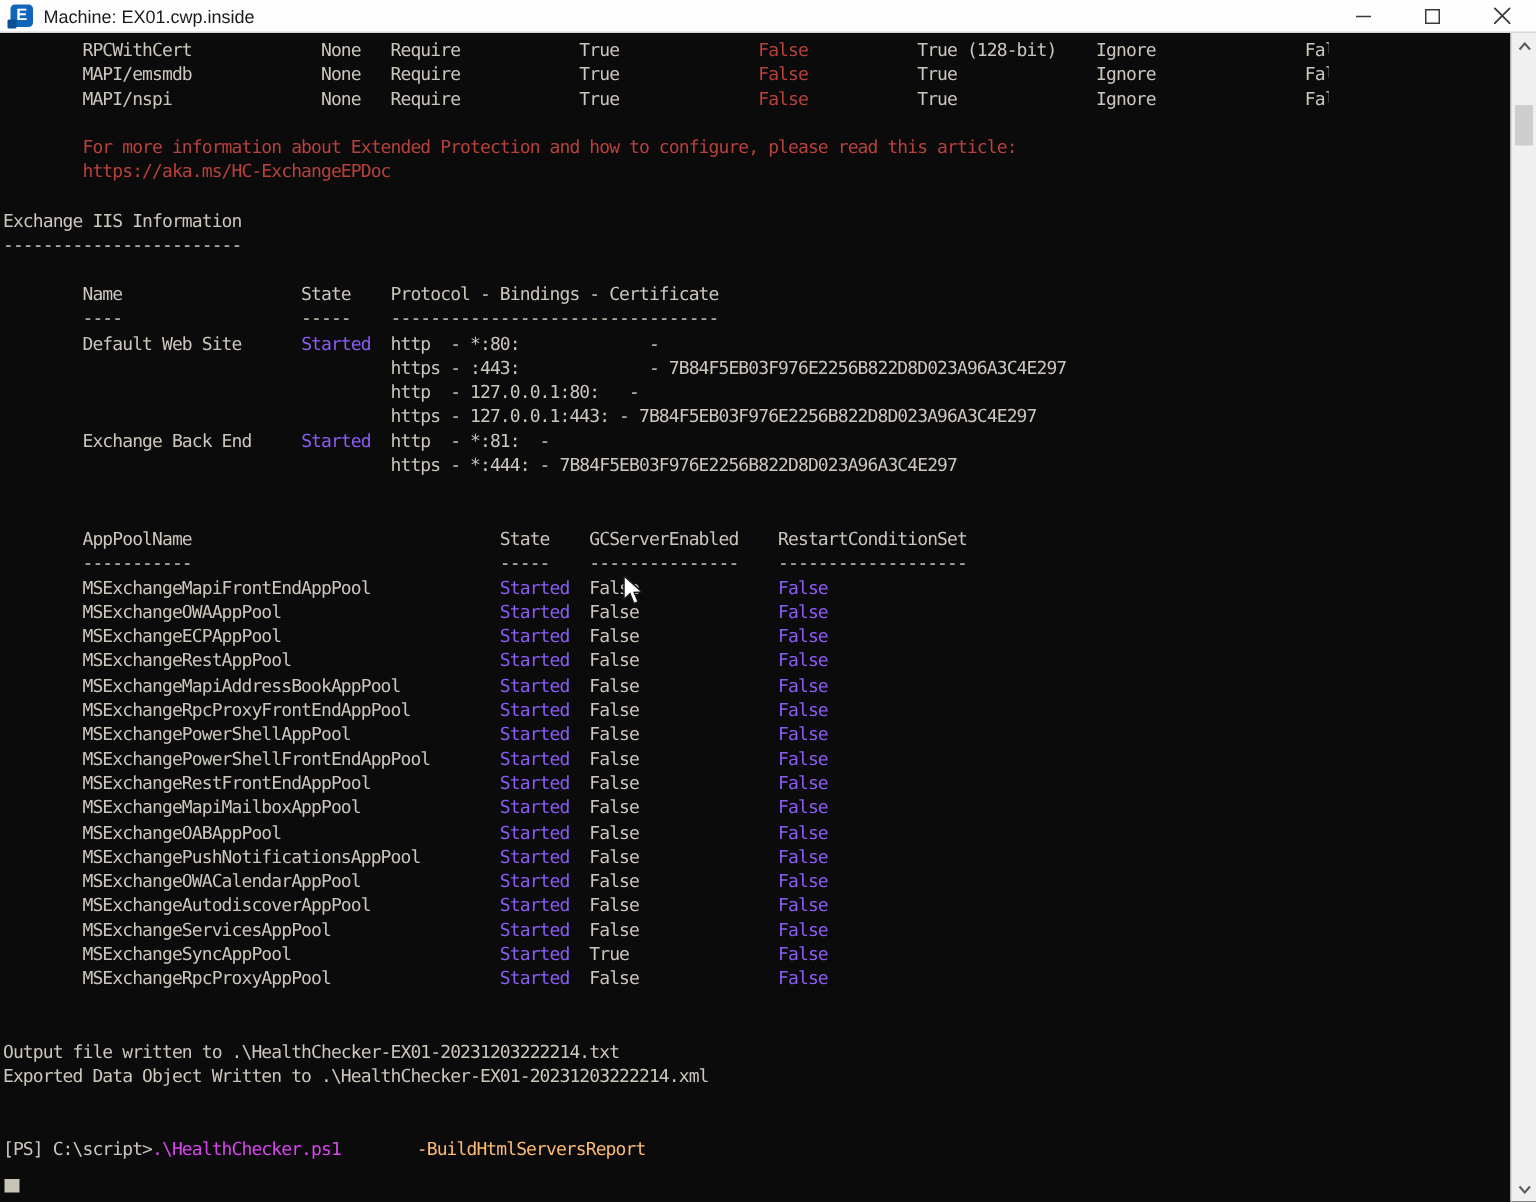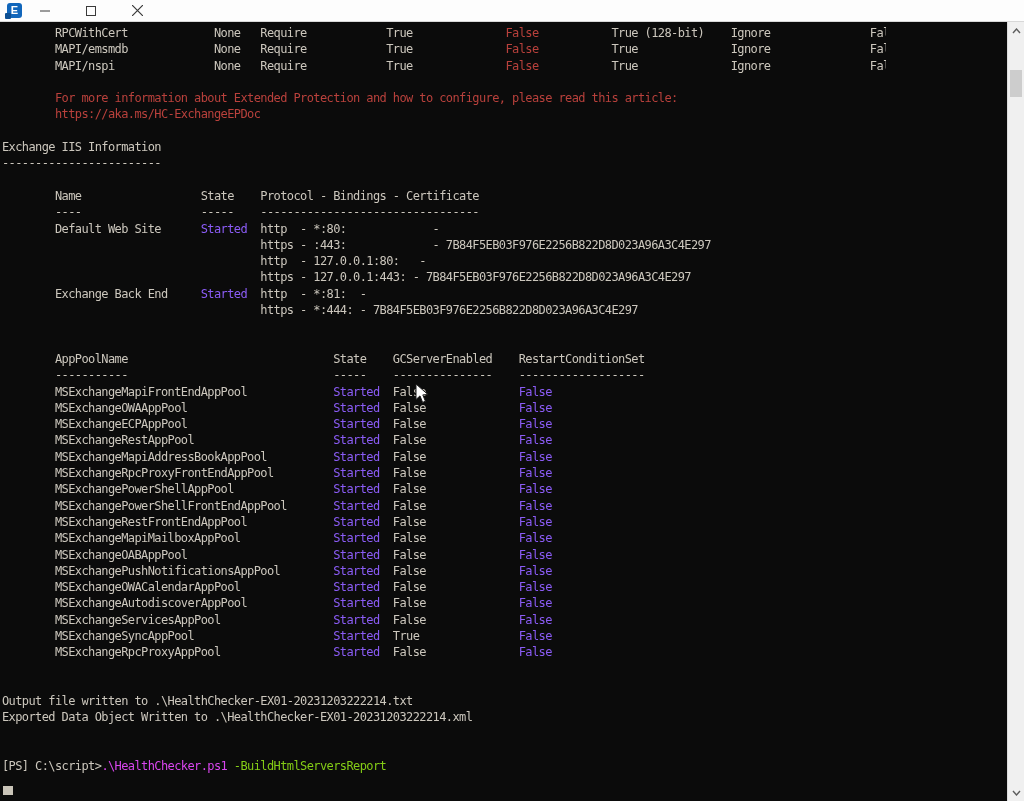--- a/index.html
+++ b/index.html
@@ -38,21 +38,21 @@
   .term{
     position:absolute;top:4px;left:2px;margin:0;
     font-family:"DejaVu Sans Mono",monospace;
     font-size:12px;letter-spacing:-0.6px;
     color:#ccc7bd;
   }
   .line{height:16.3px;white-space:pre;}
   .c-r{color:#b9413c;}
   .c-g{color:#8b5cf6;}
   .c-y{color:#d946ef;}
-  .c-d{color:#84cc16;}
+  .c-d{color:#fdba74;margin-left:44px;}
   .term-cursor{
     position:absolute;left:3px;top:764px;width:10px;height:9px;background:#c9c4b8;
   }
   
   .scrollbar{
     position:absolute;top:22px;right:0;width:17px;height:779px;
     background:#f0f0f0;border-left:1px solid #dcdcdc;box-sizing:border-box;
   }
   .sb-btn{position:absolute;left:0;width:16px;height:17px;display:flex;
     align-items:center;justify-content:center;}
@@ -60,20 +60,21 @@
   .sb-down{bottom:0;}
   .sb-thumb{position:absolute;left:2px;top:48px;width:12px;height:27px;background:#cdcdcd;}
   
   .mouse{position:absolute;left:415px;top:383px;width:14px;height:21px;pointer-events:none;}
 </style>
 </head>
 <body>
 
 <div class="titlebar">
   <div class="app-icon"></div>
+  <div class="title-text">Machine: EX01.cwp.inside</div>
   <div class="win-btn">
     <svg width="10" height="10" viewBox="0 0 10 10">
         <line x1="0" y1="5" x2="10" y2="5" stroke="#3a3a3a" stroke-width="1"></line>
       </svg>
   </div>
   <div class="win-btn">
     <svg width="10" height="10" viewBox="0 0 10 10">
         <rect x="0.5" y="0.5" width="9" height="9" fill="none" stroke="#3a3a3a" stroke-width="1"></rect>
       </svg>
   </div>

